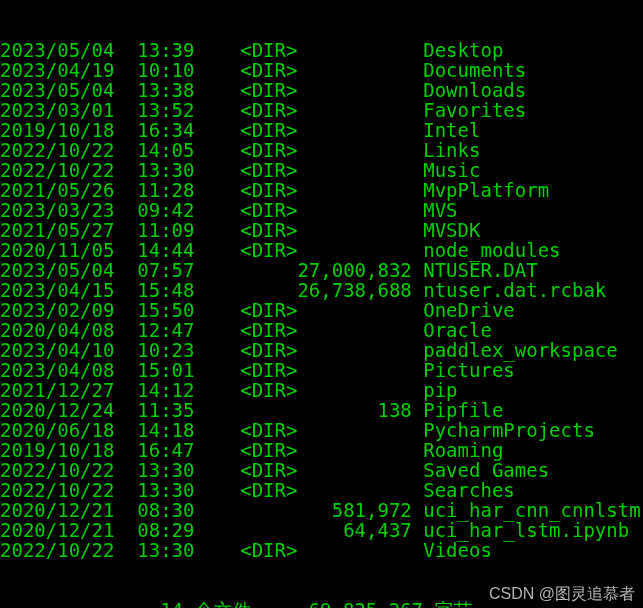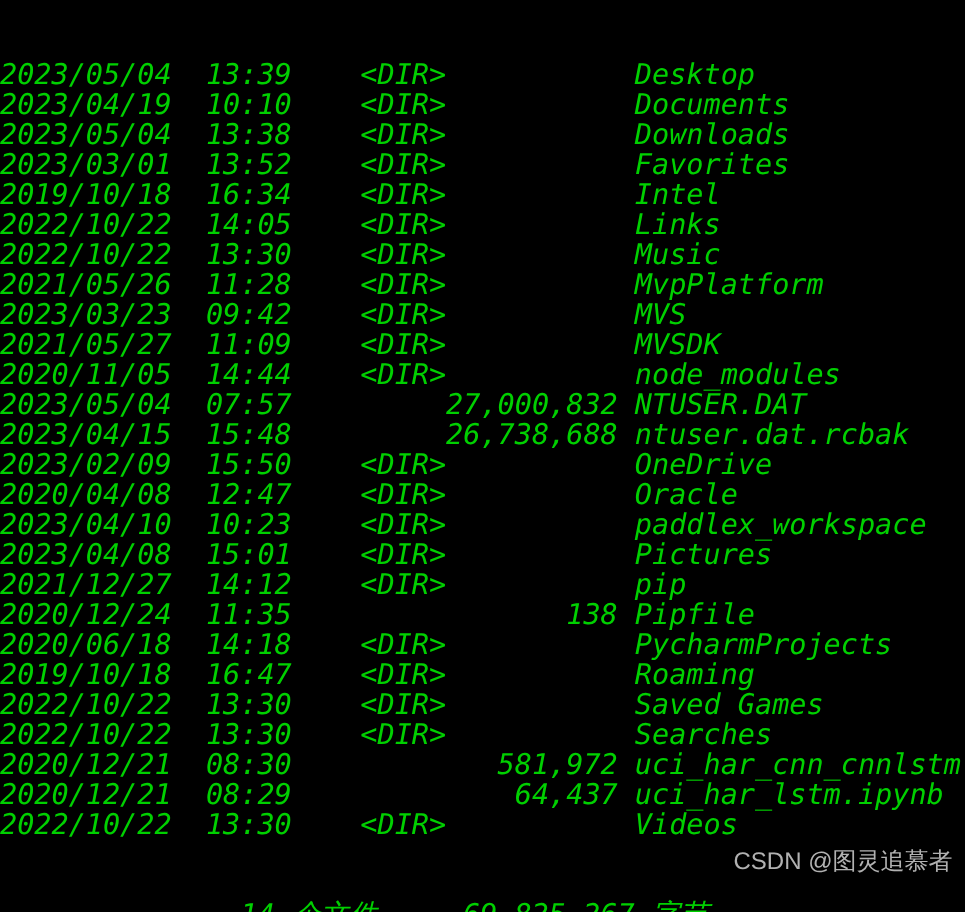--- a/index.html
+++ b/index.html
@@ -14,26 +14,25 @@
     line-height: 20px;
   }
   .terminal {
     color: #00d000;
     white-space: pre;
     padding: 0;
     letter-spacing: 0px;
   }
   .line {
     white-space: pre;
-    font-style: italic;
   }
   .watermark {
     position: absolute;
     right: 8px;
-    bottom: 23px;
+    bottom: 4px;
     color: #d0d0d0;
     font-family: "Microsoft YaHei", Arial, sans-serif;
     font-size: 16px;
     opacity: 0.85;
     letter-spacing: 0px;
   }
 </style>
 </head>
 <body>
 

